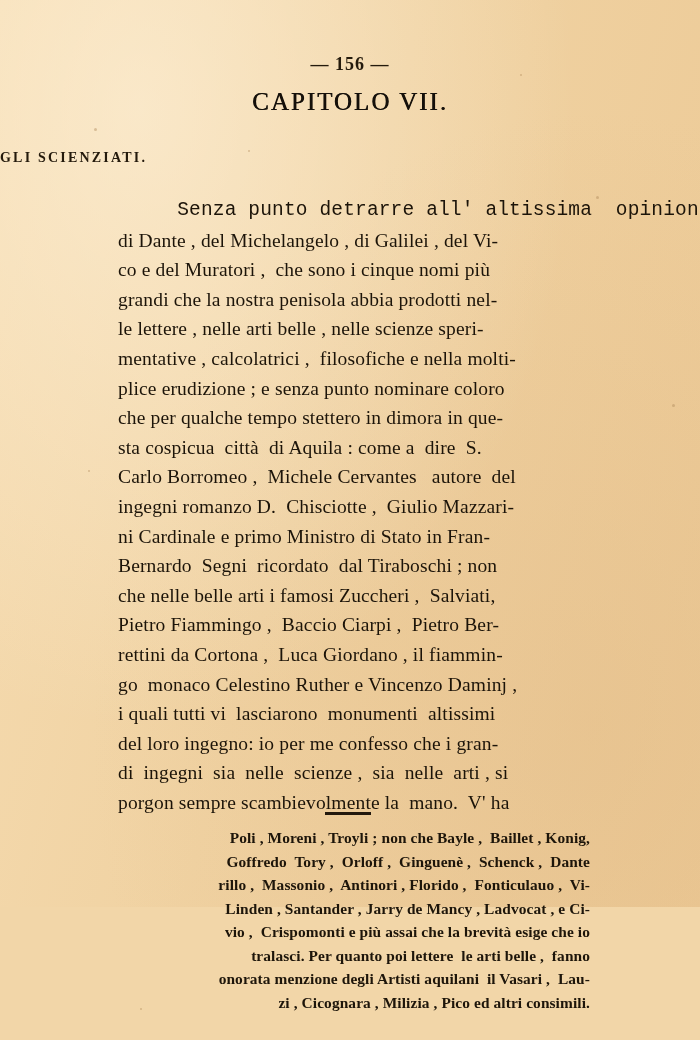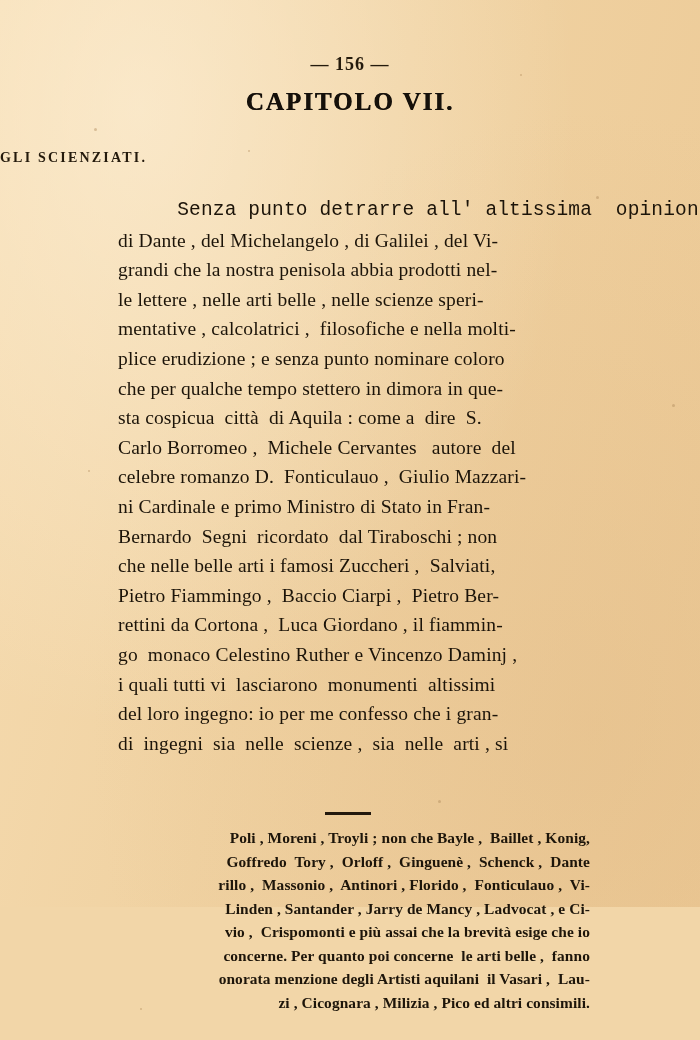--- a/index.html
+++ b/index.html
@@ -44,21 +44,21 @@
     font-weight: bold;
     color: #241a0c;
   }
   .chapter-title {
     position: absolute;
     top: 88px;
     left: 0;
     width: 700px;
     text-align: center;
     font-size: 25px;
-    font-weight: bold;
+    font-weight: normal;
     letter-spacing: 2px;
     font-family: "Liberation Serif", serif;
     color: #15100a;
     text-shadow: 0.5px 0 0 #15100a;
   }
   .section-title {
     position: absolute;
     top: 150px;
     left: 0;
     width: 700px;
@@ -127,45 +127,47 @@
 
   <div class="folio">— 156 —</div>
 
   <div class="chapter-title">CAPITOLO VII.</div>
 
   <div class="section-title">GLI SCIENZIATI.</div>
 
   <div class="body-block">
     <div class="body-line indent">     Senza punto detrarre all' altissima  opinione</div>
     <div class="body-line">di Dante , del Michelangelo , di Galilei , del Vi-</div>
+    <div class="body-line">co e del Muratori ,  che sono i cinque nomi più</div>
     <div class="body-line">grandi che la nostra penisola abbia prodotti nel-</div>
     <div class="body-line">le lettere , nelle arti belle , nelle scienze speri-</div>
     <div class="body-line">mentative , calcolatrici ,  filosofiche e nella molti-</div>
     <div class="body-line">plice erudizione ; e senza punto nominare coloro</div>
     <div class="body-line">che per qualche tempo stettero in dimora in que-</div>
     <div class="body-line">sta cospicua  città  di Aquila : come a  dire  S.</div>
     <div class="body-line">Carlo Borromeo ,  Michele Cervantes   autore  del</div>
-    <div class="body-line">celebre romanzo D.  Fonticulauo ,  Giulio Mazzari-</div>
+    <div class="body-line">ingegni romanzo D.  Chisciotte ,  Giulio Mazzari-</div>
     <div class="body-line">ni Cardinale e primo Ministro di Stato in Fran-</div>
     <div class="body-line">Bernardo  Segni  ricordato  dal Tiraboschi ; non</div>
     <div class="body-line">che nelle belle arti i famosi Zuccheri ,  Salviati,</div>
     <div class="body-line">Pietro Fiammingo ,  Baccio Ciarpi ,  Pietro Ber-</div>
     <div class="body-line">rettini da Cortona ,  Luca Giordano , il fiammin-</div>
     <div class="body-line">go  monaco Celestino Ruther e Vincenzo Daminj ,</div>
     <div class="body-line">i quali tutti vi  lasciarono  monumenti  altissimi</div>
     <div class="body-line">del loro ingegno: io per me confesso che i gran-</div>
     <div class="body-line">di  ingegni  sia  nelle  scienze ,  sia  nelle  arti , si</div>
+    <div class="body-line">porgon sempre scambievolmente la  mano.  V' ha</div>
   </div>
 
   <div class="rule"></div>
 
   <div class="footnote-block">
     <div class="footnote-line">Poli , Moreni , Troyli ; non che Bayle ,  Baillet , Konig,</div>
     <div class="footnote-line">Goffredo  Tory ,  Orloff ,  Ginguenè ,  Schenck ,  Dante</div>
     <div class="footnote-line">rillo ,  Massonio ,  Antinori , Florido ,  Fonticulauo ,  Vi-</div>
     <div class="footnote-line">Linden , Santander , Jarry de Mancy , Ladvocat , e Ci-</div>
     <div class="footnote-line">vio ,  Crispomonti e più assai che la brevità esige che io</div>
-    <div class="footnote-line">concerne. Per quanto poi concerne  le arti belle ,  fanno</div>
+    <div class="footnote-line">tralasci. Per quanto poi lettere  le arti belle ,  fanno</div>
     <div class="footnote-line">onorata menzione degli Artisti aquilani  il Vasari ,  Lau-</div>
     <div class="footnote-line">zi , Cicognara , Milizia , Pico ed altri consimili.</div>
   </div>
 
 </div>
 
 </body></html>

